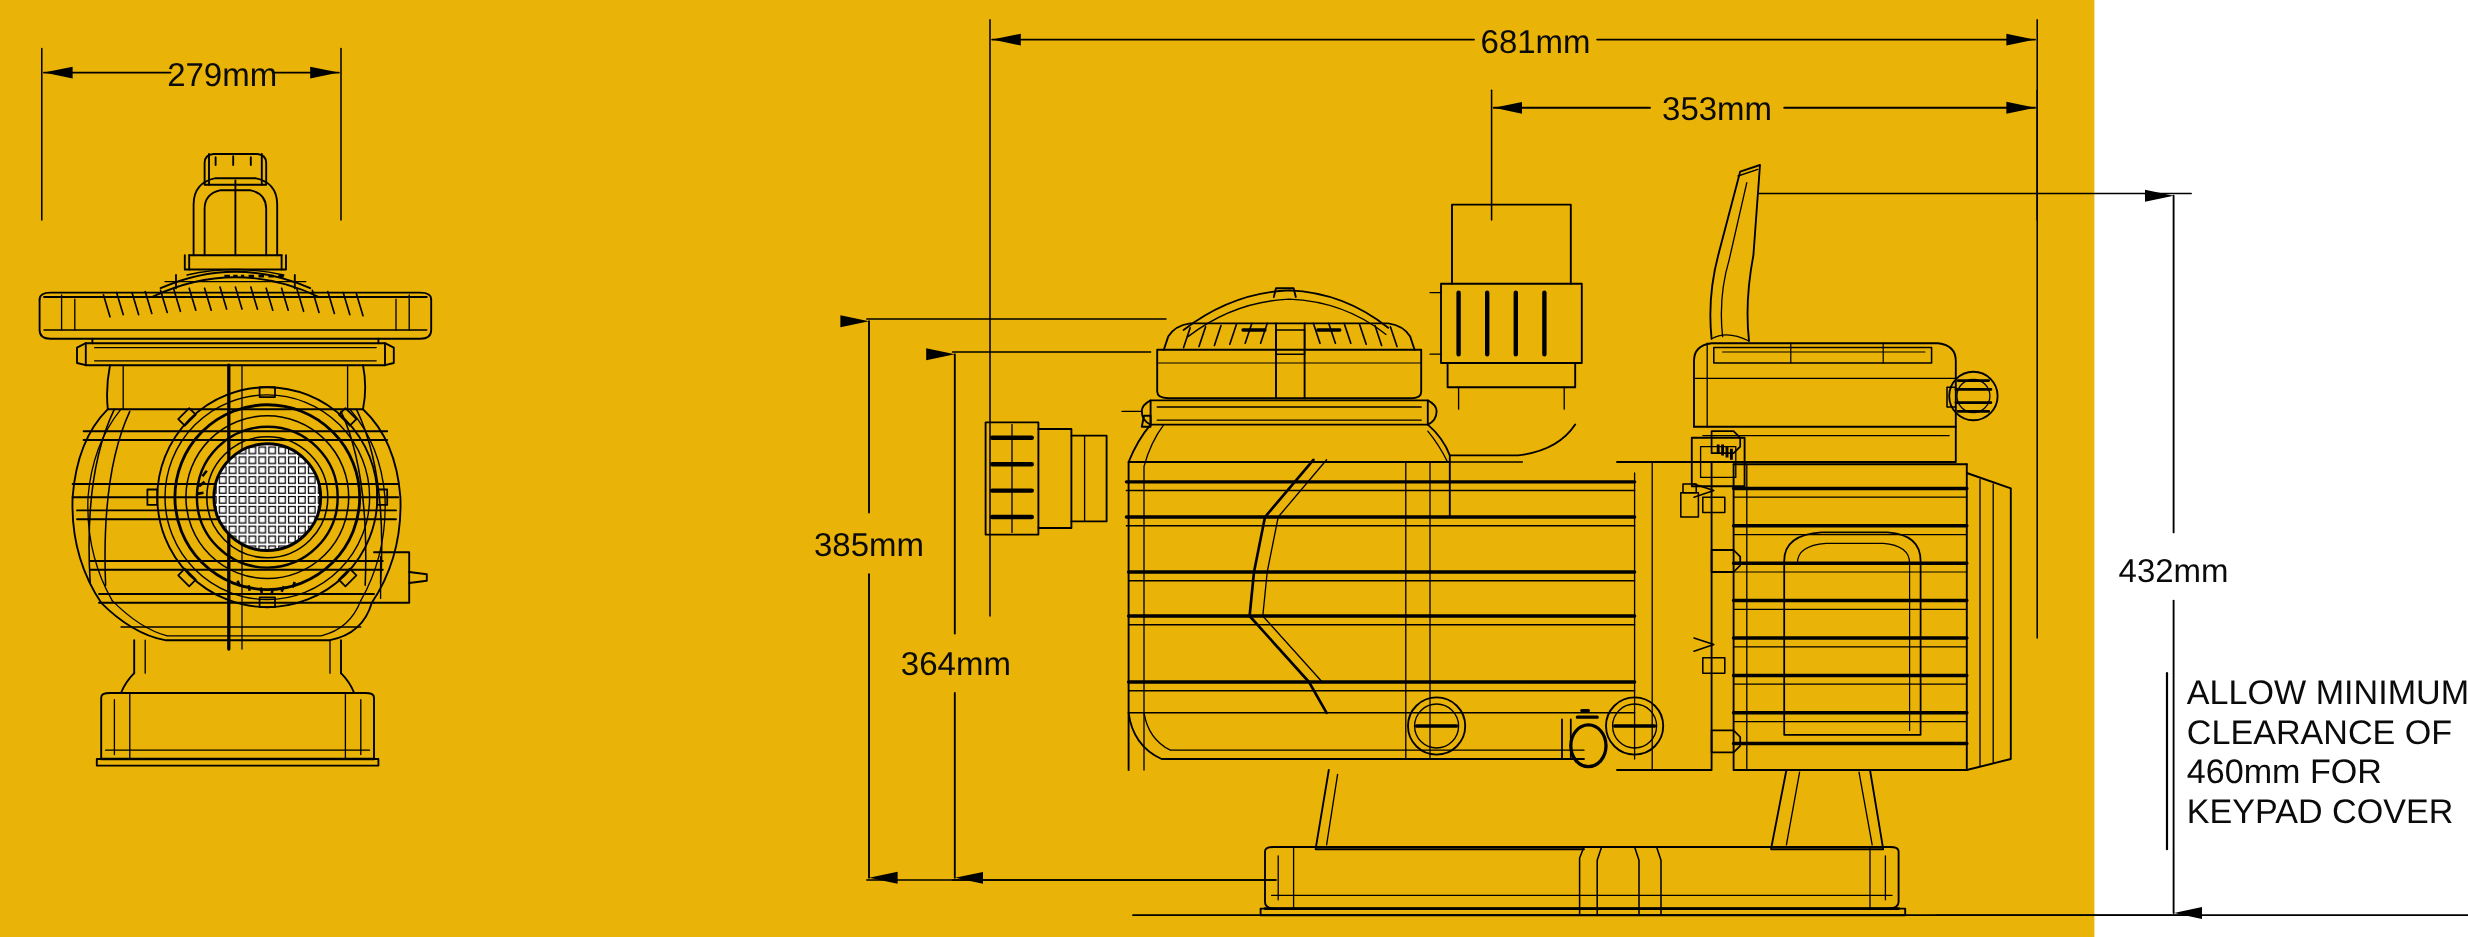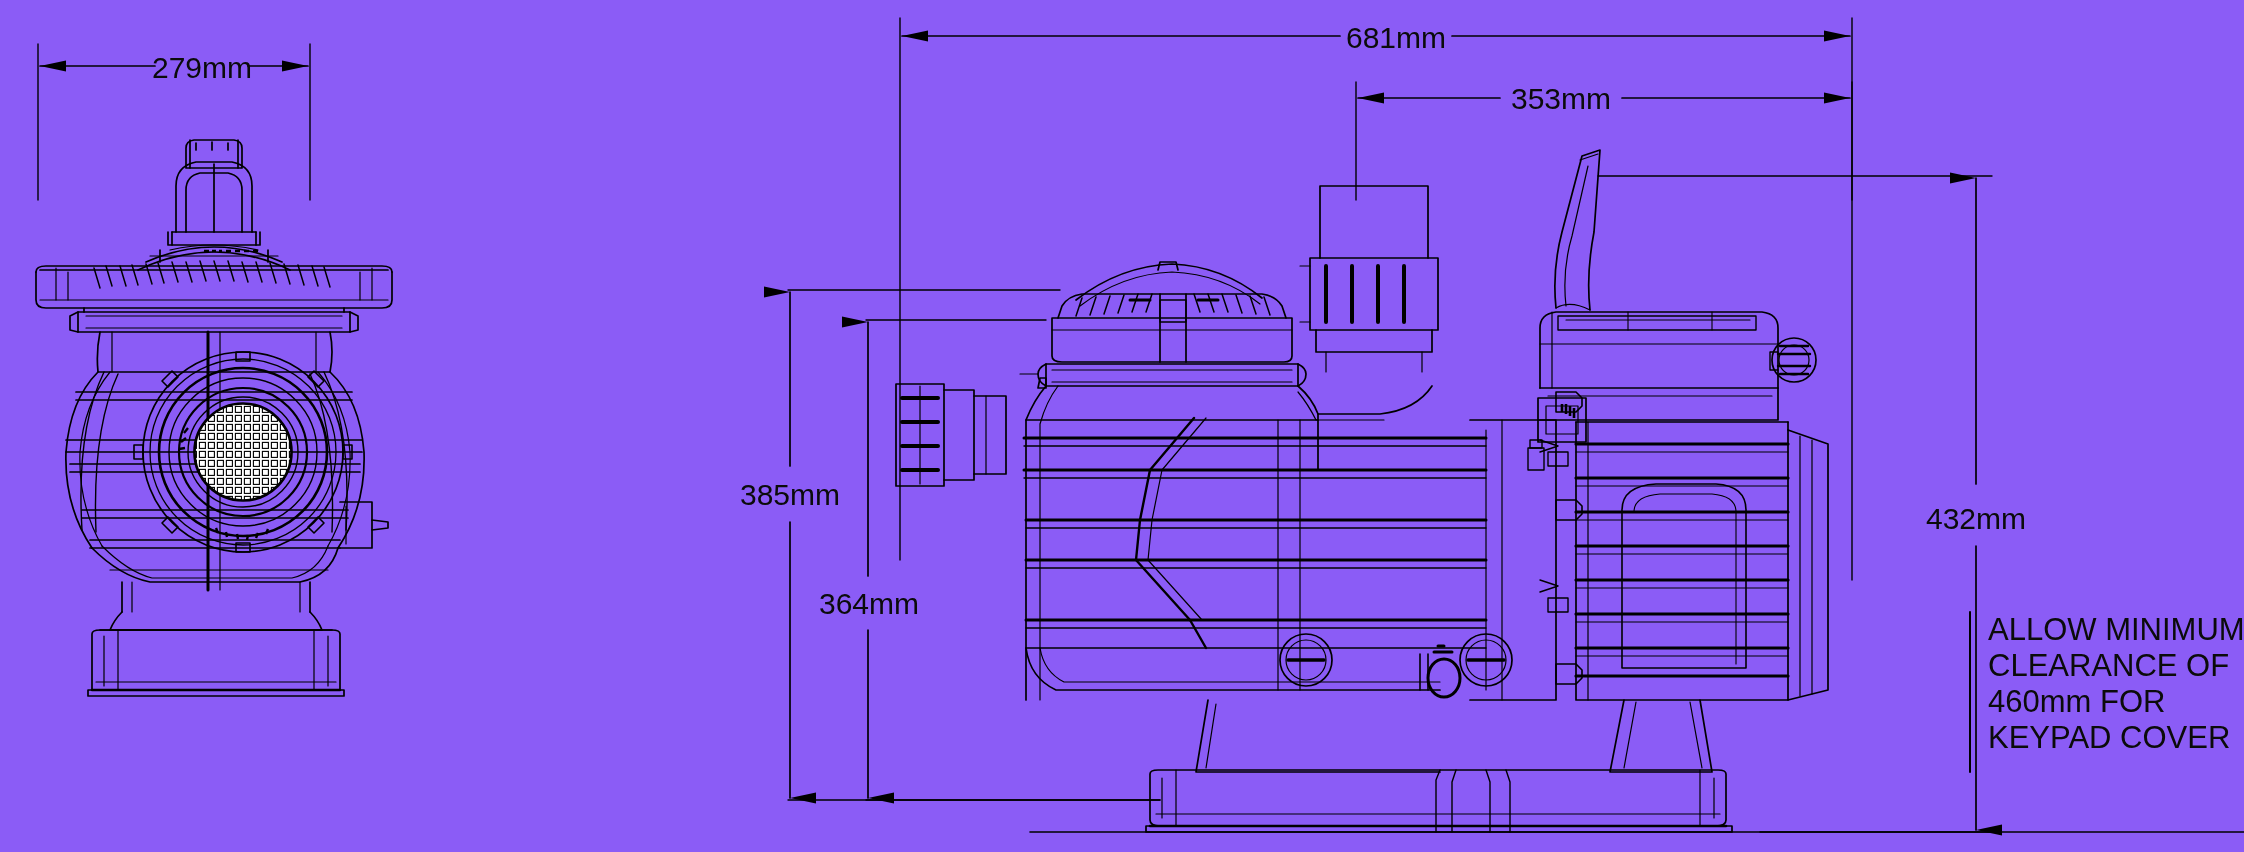--- a/index.html
+++ b/index.html
@@ -1,17 +1,17 @@
 <!DOCTYPE html>
 <html><head>
 <meta charset="utf-8">
 <style>
   html,body{margin:0;padding:0;background:#ffffff;}
   body{width:2244px;height:852px;overflow:hidden;font-family:"Liberation Sans",sans-serif;}
-  #stage{position:relative;width:2244px;height:852px;background:#8b5cf6;}
+  #stage{position:relative;width:1904px;height:852px;background:#eab308;}
   svg.draw{position:absolute;left:0;top:0;width:2244px;height:852px;}
   .dimtext{font-family:"Liberation Sans",sans-serif;font-size:30px;fill:#0b0b0b;}
   .notetext{font-family:"Liberation Sans",sans-serif;font-size:31px;fill:#0b0b0b;}
   text{white-space:pre;}
 </style>
 </head>
 <body>
 
 <div id="stage">
 

